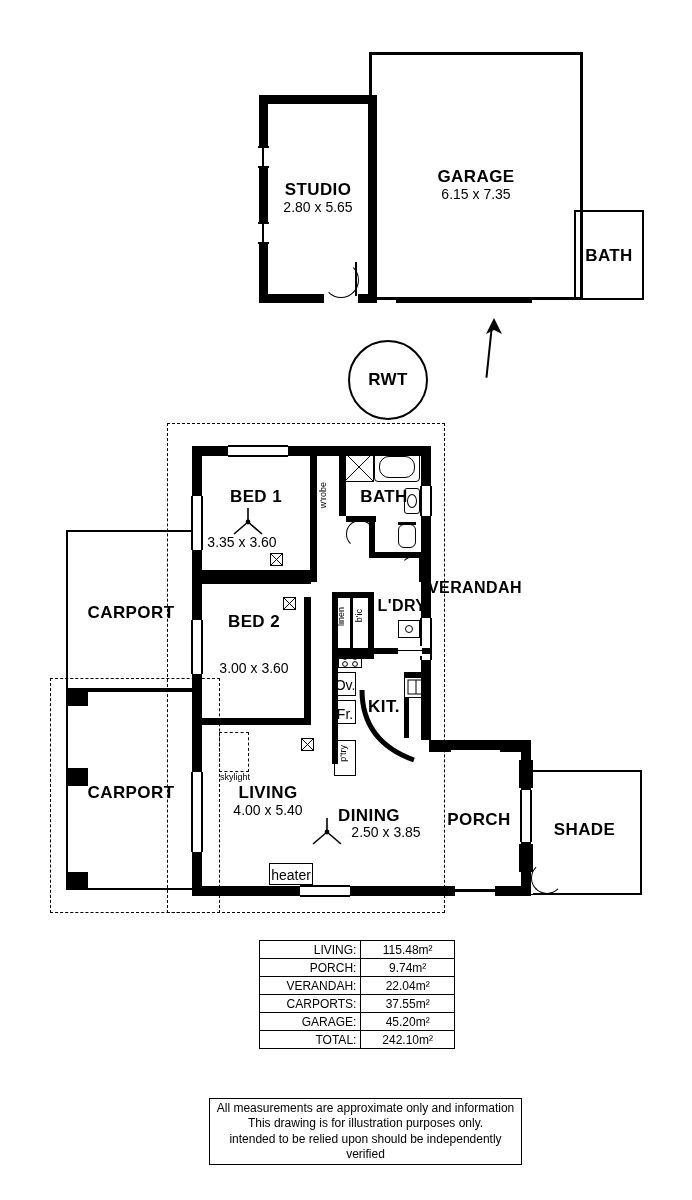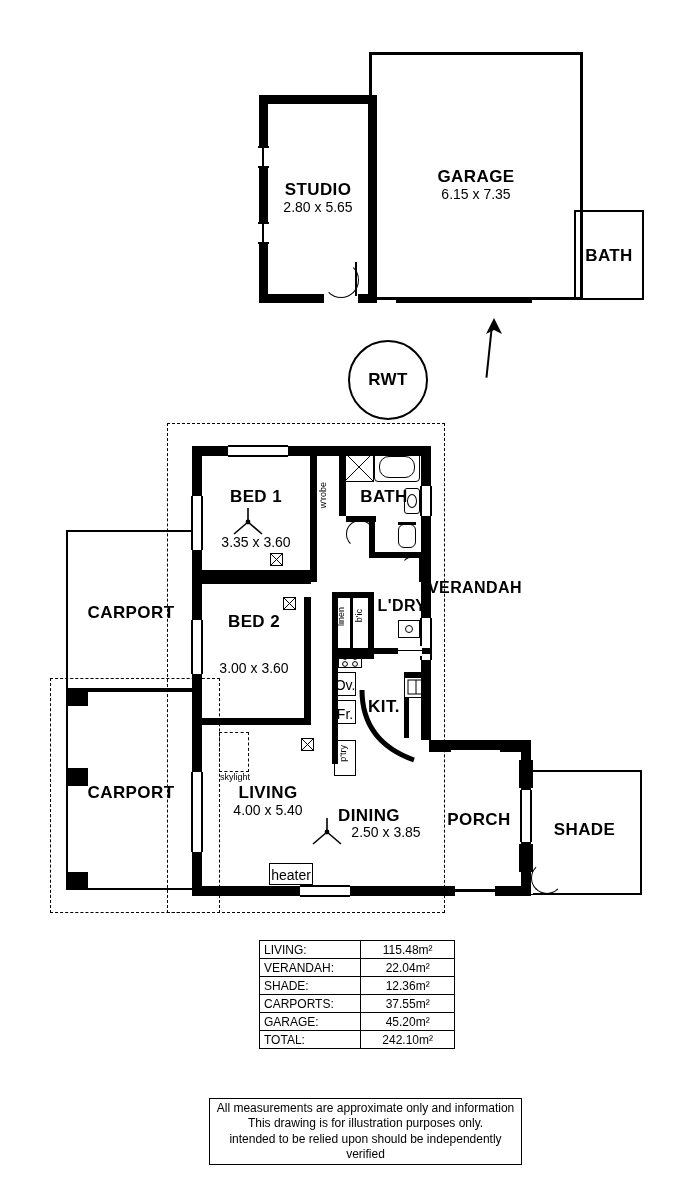--- a/index.html
+++ b/index.html
@@ -14,21 +14,21 @@
   .rname{font-size:17px;font-weight:bold;letter-spacing:.4px;}
   .rdim{font-size:14px;}
   .tiny{font-size:9px;}
   .tiny2{font-size:14px;}
   .vert{writing-mode:vertical-rl;transform:rotate(180deg);}
   .white{position:absolute;background:#fff;}
   
   #areaTable{position:absolute;left:259px;top:940px;width:196px;border:1px solid #000;border-collapse:collapse;font-size:12px;background:#fff;}
   #areaTable td{border:1px solid #000;padding:1px 4px;height:15px;}
   #areaTable .hdr{text-align:center;font-size:12px;}
-  #areaTable .k{text-align:left;width:52%;}
+  #areaTable .k{text-align:right;width:52%;}
   #areaTable .v{text-align:center;}
   #disclaimer{position:absolute;left:209px;top:1098px;width:305px;border:1px solid #000;background:#fff;padding:2px 3px;font-size:12px;line-height:1.28;text-align:center;}
   .door-arc{position:absolute;border:1px solid #000;border-radius:50%;}
 </style>
 </head>
 <body>
 
 <div id="page">
 
   <div class="wall" style="left:369px;top:52px;width:214px;height:3px;"></div>
@@ -226,21 +226,21 @@
       <line x1="0.5" y1="0.5" x2="12.5" y2="12.5" stroke="#000"></line>
       <line x1="12.5" y1="0.5" x2="0.5" y2="12.5" stroke="#000"></line>
     </svg>
   <svg class="abs" style="left:301px;top:738px;" width="13" height="13">
       <rect x="0.5" y="0.5" width="12" height="12" fill="none" stroke="#000"></rect>
       <line x1="0.5" y1="0.5" x2="12.5" y2="12.5" stroke="#000"></line>
       <line x1="12.5" y1="0.5" x2="0.5" y2="12.5" stroke="#000"></line>
     </svg>
 
   <div class="lbl rname" style="left:203px;top:487px;width:106px;">BED 1</div>
-  <div class="lbl rdim" style="left:203px;top:535px;width:106px;">3.35 x 3.60</div>
+  <div class="lbl rdim" style="left:189px;top:535px;width:106px;">3.35 x 3.60</div>
   <div class="lbl tiny vert" style="left:318px;top:482px;width:20px;">w'robe</div>
   <div class="lbl rname" style="left:346px;top:487px;width:76px;">BATH</div>
 
   <div class="lbl rname" style="left:203px;top:612px;width:102px;">BED 2</div>
   <div class="lbl rdim" style="left:203px;top:661px;width:102px;">3.00 x 3.60</div>
 
   <div class="lbl rname" style="left:428px;top:579px;width:96px;text-align:left;font-size:16px;">VERANDAH</div>
   <div class="lbl rname" style="left:374px;top:597px;width:56px;font-size:16px;">L'DRY</div>
   <div class="lbl tiny vert" style="left:336px;top:607px;width:16px;">linen</div>
   <div class="lbl tiny vert" style="left:354px;top:609px;width:16px;">b'ic</div>
@@ -256,26 +256,26 @@
   <div class="lbl rdim" style="left:340px;top:825px;width:92px;">2.50 x 3.85</div>
   <div class="lbl rname" style="left:437px;top:810px;width:84px;">PORCH</div>
 
   <table id="areaTable">
     <tbody>
     <tr>
       <td class="k">LIVING:</td>
       <td class="v">115.48m²</td>
     </tr>
     <tr>
+      <td class="k">PORCH:</td>
+      <td class="v">9.74m²</td>
+    </tr>
+    <tr>
       <td class="k">VERANDAH:</td>
       <td class="v">22.04m²</td>
-    </tr>
-    <tr>
-      <td class="k">SHADE:</td>
-      <td class="v">12.36m²</td>
     </tr>
     <tr>
       <td class="k">CARPORTS:</td>
       <td class="v">37.55m²</td>
     </tr>
     <tr>
       <td class="k">GARAGE:</td>
       <td class="v">45.20m²</td>
     </tr>
     <tr>

